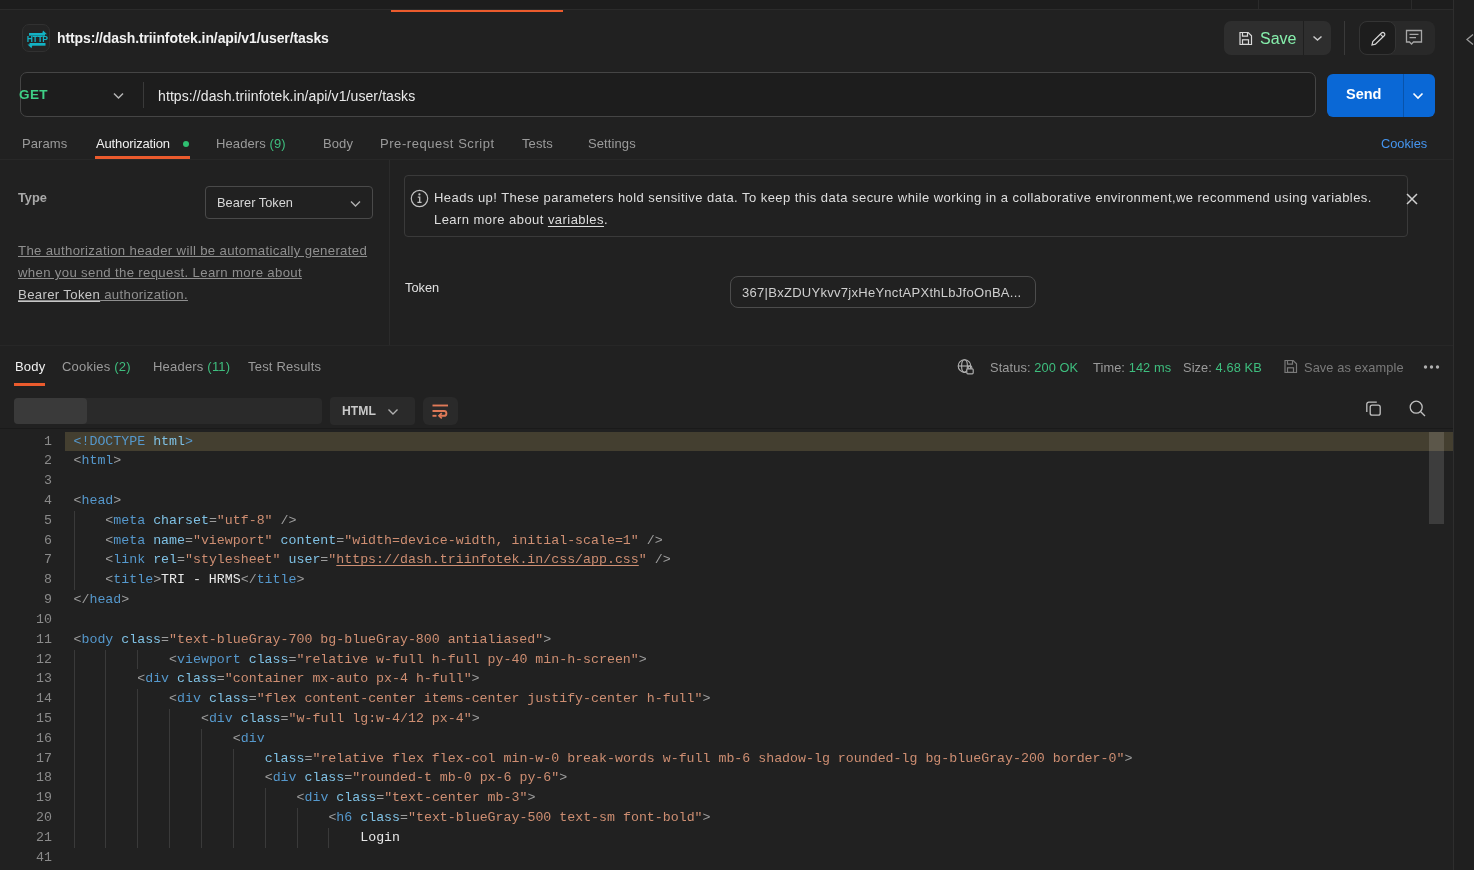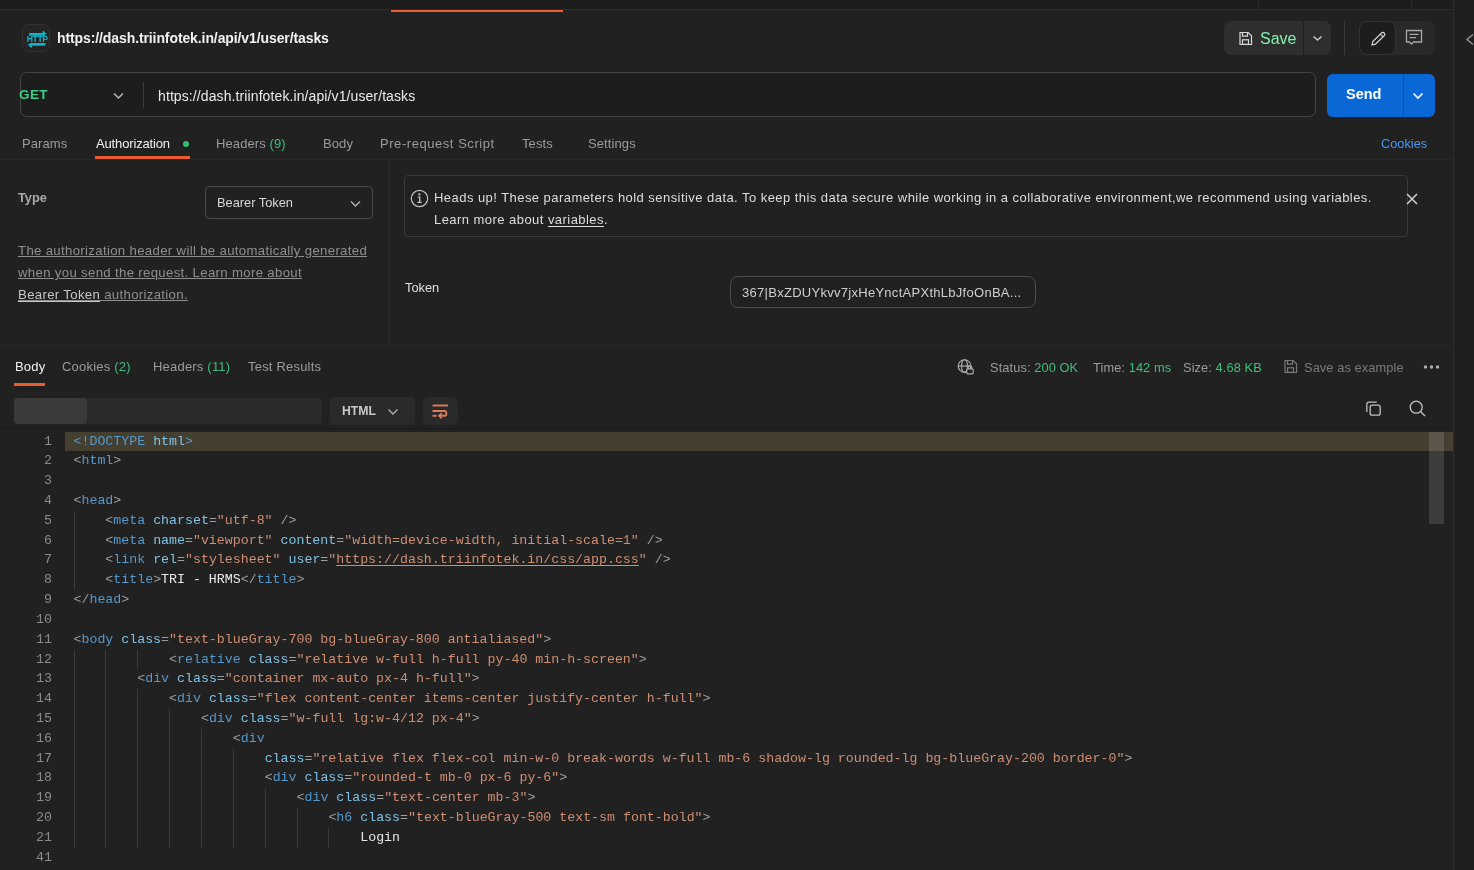--- a/index.html
+++ b/index.html
@@ -300,21 +300,21 @@
 <div class="ln"><span class="p">&lt;</span><span class="t">html</span><span class="p">&gt;</span></div>
 <div class="ln"></div>
 <div class="ln"><span class="p">&lt;</span><span class="t">head</span><span class="p">&gt;</span></div>
 <div class="ln"><span class="g"></span><span class="p">&lt;</span><span class="t">meta</span> <span class="a">charset</span><span class="p">=</span><span class="s">"utf-8"</span> <span class="p">/&gt;</span></div>
 <div class="ln"><span class="g"></span><span class="p">&lt;</span><span class="t">meta</span> <span class="a">name</span><span class="p">=</span><span class="s">"viewport"</span> <span class="a">content</span><span class="p">=</span><span class="s">"width=device-width, initial-scale=1"</span> <span class="p">/&gt;</span></div>
 <div class="ln"><span class="g"></span><span class="p">&lt;</span><span class="t">link</span> <span class="a">rel</span><span class="p">=</span><span class="s">"stylesheet"</span> <span class="a">user</span><span class="p">=</span><span class="s">"<span class="u">https://dash.triinfotek.in/css/app.css</span>"</span> <span class="p">/&gt;</span></div>
 <div class="ln"><span class="g"></span><span class="p">&lt;</span><span class="t">title</span><span class="p">&gt;</span><span class="w">TRI - HRMS</span><span class="p">&lt;/</span><span class="t">title</span><span class="p">&gt;</span></div>
 <div class="ln"><span class="p">&lt;/</span><span class="t">head</span><span class="p">&gt;</span></div>
 <div class="ln"></div>
 <div class="ln"><span class="p">&lt;</span><span class="t">body</span> <span class="a">class</span><span class="p">=</span><span class="s">"text-blueGray-700 bg-blueGray-800 antialiased"</span><span class="p">&gt;</span></div>
-<div class="ln"><span class="g"></span><span class="g"></span><span class="g"></span><span class="p">&lt;</span><span class="t">relative</span> <span class="a">class</span><span class="p">=</span><span class="s">"relative w-full h-full py-40 min-h-screen"</span><span class="p">&gt;</span></div>
+<div class="ln"><span class="g"></span><span class="g"></span><span class="g"></span><span class="p">&lt;</span><span class="t">viewport</span> <span class="a">class</span><span class="p">=</span><span class="s">"relative w-full h-full py-40 min-h-screen"</span><span class="p">&gt;</span></div>
 <div class="ln"><span class="g"></span><span class="g"></span><span class="p">&lt;</span><span class="t">div</span> <span class="a">class</span><span class="p">=</span><span class="s">"container mx-auto px-4 h-full"</span><span class="p">&gt;</span></div>
 <div class="ln"><span class="g"></span><span class="g"></span><span class="g"></span><span class="p">&lt;</span><span class="t">div</span> <span class="a">class</span><span class="p">=</span><span class="s">"flex content-center items-center justify-center h-full"</span><span class="p">&gt;</span></div>
 <div class="ln"><span class="g"></span><span class="g"></span><span class="g"></span><span class="g"></span><span class="p">&lt;</span><span class="t">div</span> <span class="a">class</span><span class="p">=</span><span class="s">"w-full lg:w-4/12 px-4"</span><span class="p">&gt;</span></div>
 <div class="ln"><span class="g"></span><span class="g"></span><span class="g"></span><span class="g"></span><span class="g"></span><span class="p">&lt;</span><span class="t">div</span></div>
 <div class="ln"><span class="g"></span><span class="g"></span><span class="g"></span><span class="g"></span><span class="g"></span><span class="g"></span><span class="a">class</span><span class="p">=</span><span class="s">"relative flex flex-col min-w-0 break-words w-full mb-6 shadow-lg rounded-lg bg-blueGray-200 border-0"</span><span class="p">&gt;</span></div>
 <div class="ln"><span class="g"></span><span class="g"></span><span class="g"></span><span class="g"></span><span class="g"></span><span class="g"></span><span class="p">&lt;</span><span class="t">div</span> <span class="a">class</span><span class="p">=</span><span class="s">"rounded-t mb-0 px-6 py-6"</span><span class="p">&gt;</span></div>
 <div class="ln"><span class="g"></span><span class="g"></span><span class="g"></span><span class="g"></span><span class="g"></span><span class="g"></span><span class="g"></span><span class="p">&lt;</span><span class="t">div</span> <span class="a">class</span><span class="p">=</span><span class="s">"text-center mb-3"</span><span class="p">&gt;</span></div>
 <div class="ln"><span class="g"></span><span class="g"></span><span class="g"></span><span class="g"></span><span class="g"></span><span class="g"></span><span class="g"></span><span class="g"></span><span class="p">&lt;</span><span class="t">h6</span> <span class="a">class</span><span class="p">=</span><span class="s">"text-blueGray-500 text-sm font-bold"</span><span class="p">&gt;</span></div>
 <div class="ln"><span class="g"></span><span class="g"></span><span class="g"></span><span class="g"></span><span class="g"></span><span class="g"></span><span class="g"></span><span class="g"></span><span class="g"></span><span class="w">Login</span></div>
 </div>

